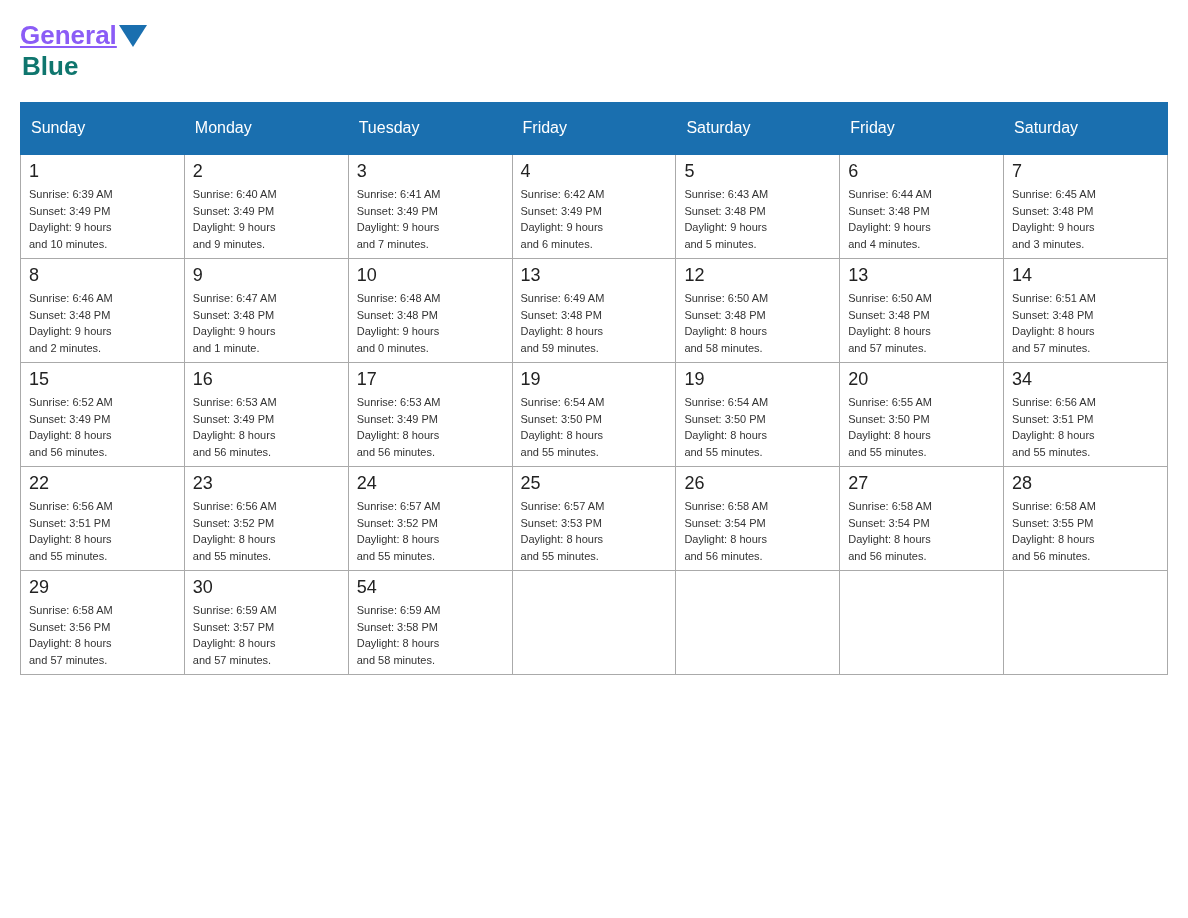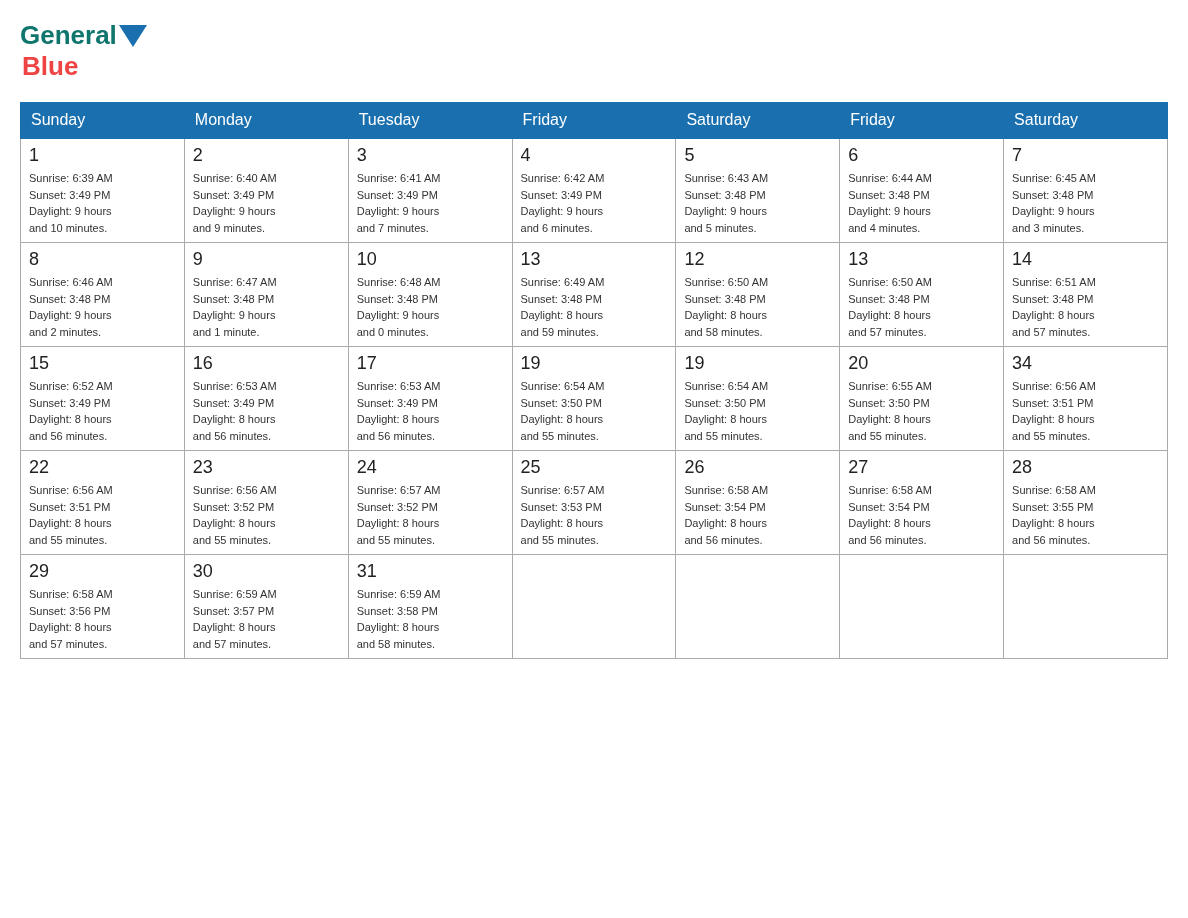--- a/index.html
+++ b/index.html
@@ -21,32 +21,32 @@
       flex-direction: column;
       align-items: flex-start;
     }
     .logo-text {
       display: flex;
       align-items: center;
       font-size: 26px;
       font-weight: bold;
       color: #333;
     }
-    .logo-general { color: #0f766e; }
+    .logo-general { color: #8b5cf6; text-decoration: underline; }
     .logo-triangle {
       width: 0;
       height: 0;
       border-left: 14px solid transparent;
       border-right: 14px solid transparent;
       border-top: 22px solid #1a6faf;
       margin: 0 2px;
       display: inline-block;
     }
     .logo-blue {
-      color: #ef4444;
+      color: #0f766e;
       font-size: 26px;
       font-weight: bold;
     }
     .title-section {
       text-align: right;
     }
     .month-title {
       font-size: 52px;
       font-weight: normal;
       color: #222;
@@ -58,21 +58,21 @@
     }
     table {
       width: 100%;
       border-collapse: collapse;
     }
     th {
       background-color: #1a6faf;
       color: #fff;
       font-size: 16px;
       font-weight: normal;
-      padding: 8px 10px;
+      padding: 16px 10px;
       text-align: left;
       border: 1px solid #1a6faf;
     }
     td {
       vertical-align: top;
       border: 1px solid #aaa;
       padding: 6px 8px;
       width: 14.28%;
       font-size: 13px;
       color: #333;
@@ -251,21 +251,21 @@
       <tr class="week-row">
         <td>
           <span class="day-number">29</span>
           <div class="day-info">Sunrise: 6:58 AM<br>Sunset: 3:56 PM<br>Daylight: 8 hours<br>and 57 minutes.</div>
         </td>
         <td>
           <span class="day-number">30</span>
           <div class="day-info">Sunrise: 6:59 AM<br>Sunset: 3:57 PM<br>Daylight: 8 hours<br>and 57 minutes.</div>
         </td>
         <td>
-          <span class="day-number">31</span>
+          <span class="day-number">54</span>
           <div class="day-info">Sunrise: 6:59 AM<br>Sunset: 3:58 PM<br>Daylight: 8 hours<br>and 58 minutes.</div>
         </td>
         <td class="empty"></td>
         <td class="empty"></td>
         <td class="empty"></td>
         <td class="empty"></td>
       </tr>
     </tbody>
 </table>
 

